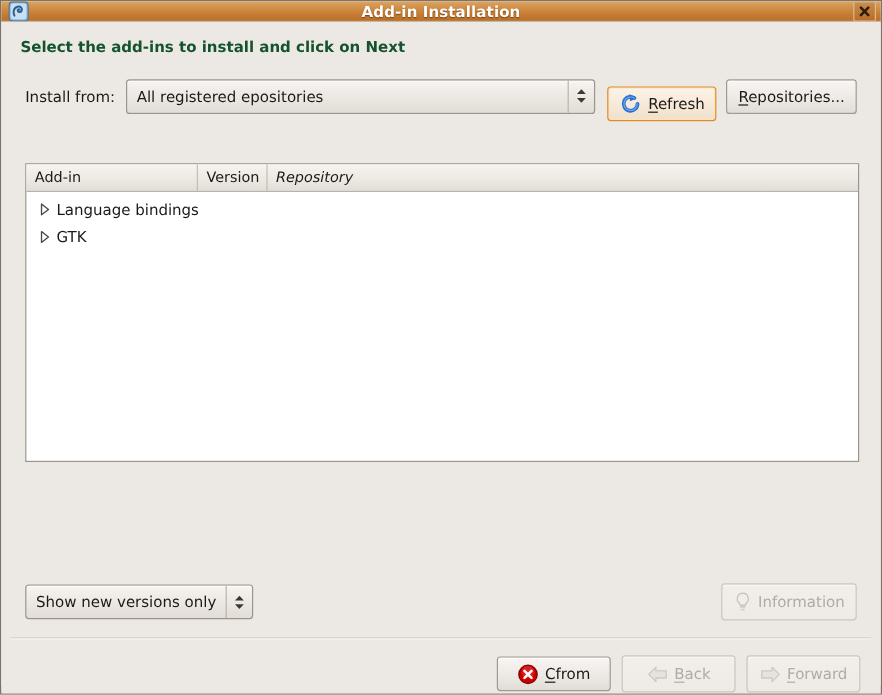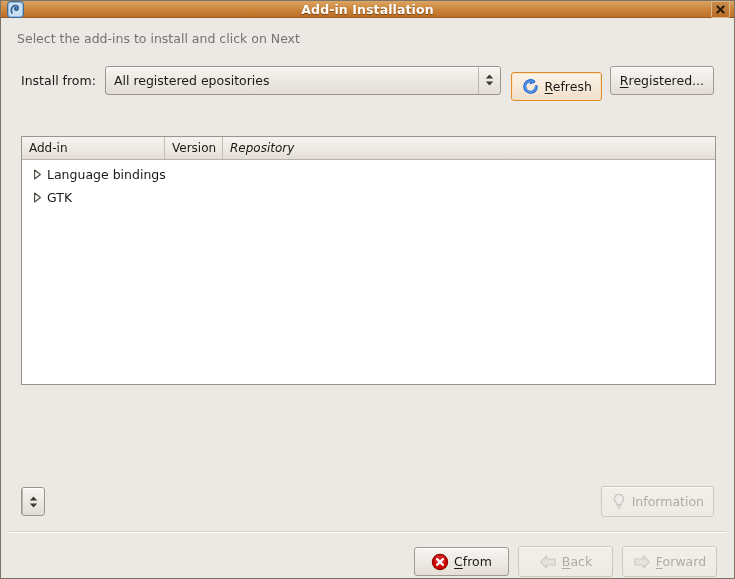--- a/index.html
+++ b/index.html
@@ -78,22 +78,22 @@
   .content {
     position: relative;
     height: calc(100% - 23px);
     box-sizing: border-box;
     background: #ece9e4;
     padding: 0;
   }
 
   .headline {
     font-size: 12.5px;
-    font-weight: normal;
-    color: #737373;
+    font-weight: bold;
+    color: #14532d;
     padding: 13px 0 0 16px;
   }
 
   
   .row-install {
     display: flex;
     align-items: center;
     padding: 13px 20px 0 20px;
     gap: 0;
   }
@@ -333,21 +333,21 @@
       <span class="btn btn-refresh focused">
         <svg class="icn" width="19" height="19" viewBox="0 0 19 19">
           <path d="M15.3 9.5 a5.8 5.8 0 1 1 -2.6 -4.85" fill="none" stroke="#2a6fd4" stroke-width="3.1" stroke-linecap="round"></path>
           <path d="M8.6 1.3 L14.4 5.1 L9.0 7.4 Z" fill="#2a6fd4"></path>
           <path d="M15.1 9.5 a5.6 5.6 0 1 1 -2.5 -4.7" fill="none" stroke="#8cbcf0" stroke-width="1.0" stroke-linecap="round" opacity=".75"></path>
         </svg>
         <span><span class="acc">R</span><span>efresh</span></span>
       </span>
 
       <span class="btn btn-repos">
-        <span><span class="acc">R</span><span>registered...</span></span>
+        <span><span class="acc">R</span><span>epositories...</span></span>
       </span>
     </div>
 
     <div class="treewrap">
       <div class="tree-header">
         <div class="th c0">Add-in</div>
         <div class="th c1">Version</div>
         <div class="th c2">Repository</div>
       </div>
       <div class="tree-body">
@@ -368,20 +368,21 @@
             </svg>
           </span>
           <span class="tree-label">GTK</span>
         </div>
 
       </div>
     </div>
 
     <div class="row-filter">
       <span class="combo-small">
+        <span class="combo-text">Show new versions only</span>
         <span class="combo-arrowbox">
           <span class="updown">
             <svg width="9" height="5" viewBox="0 0 9 5">
                 <path d="M4.5 0.4 L8.2 4.4 L0.8 4.4 Z" fill="#3c372f"></path>
               </svg>
             <svg width="9" height="5" viewBox="0 0 9 5">
                 <path d="M4.5 4.6 L0.8 0.6 L8.2 0.6 Z" fill="#3c372f"></path>
               </svg>
           </span>
         </span>

